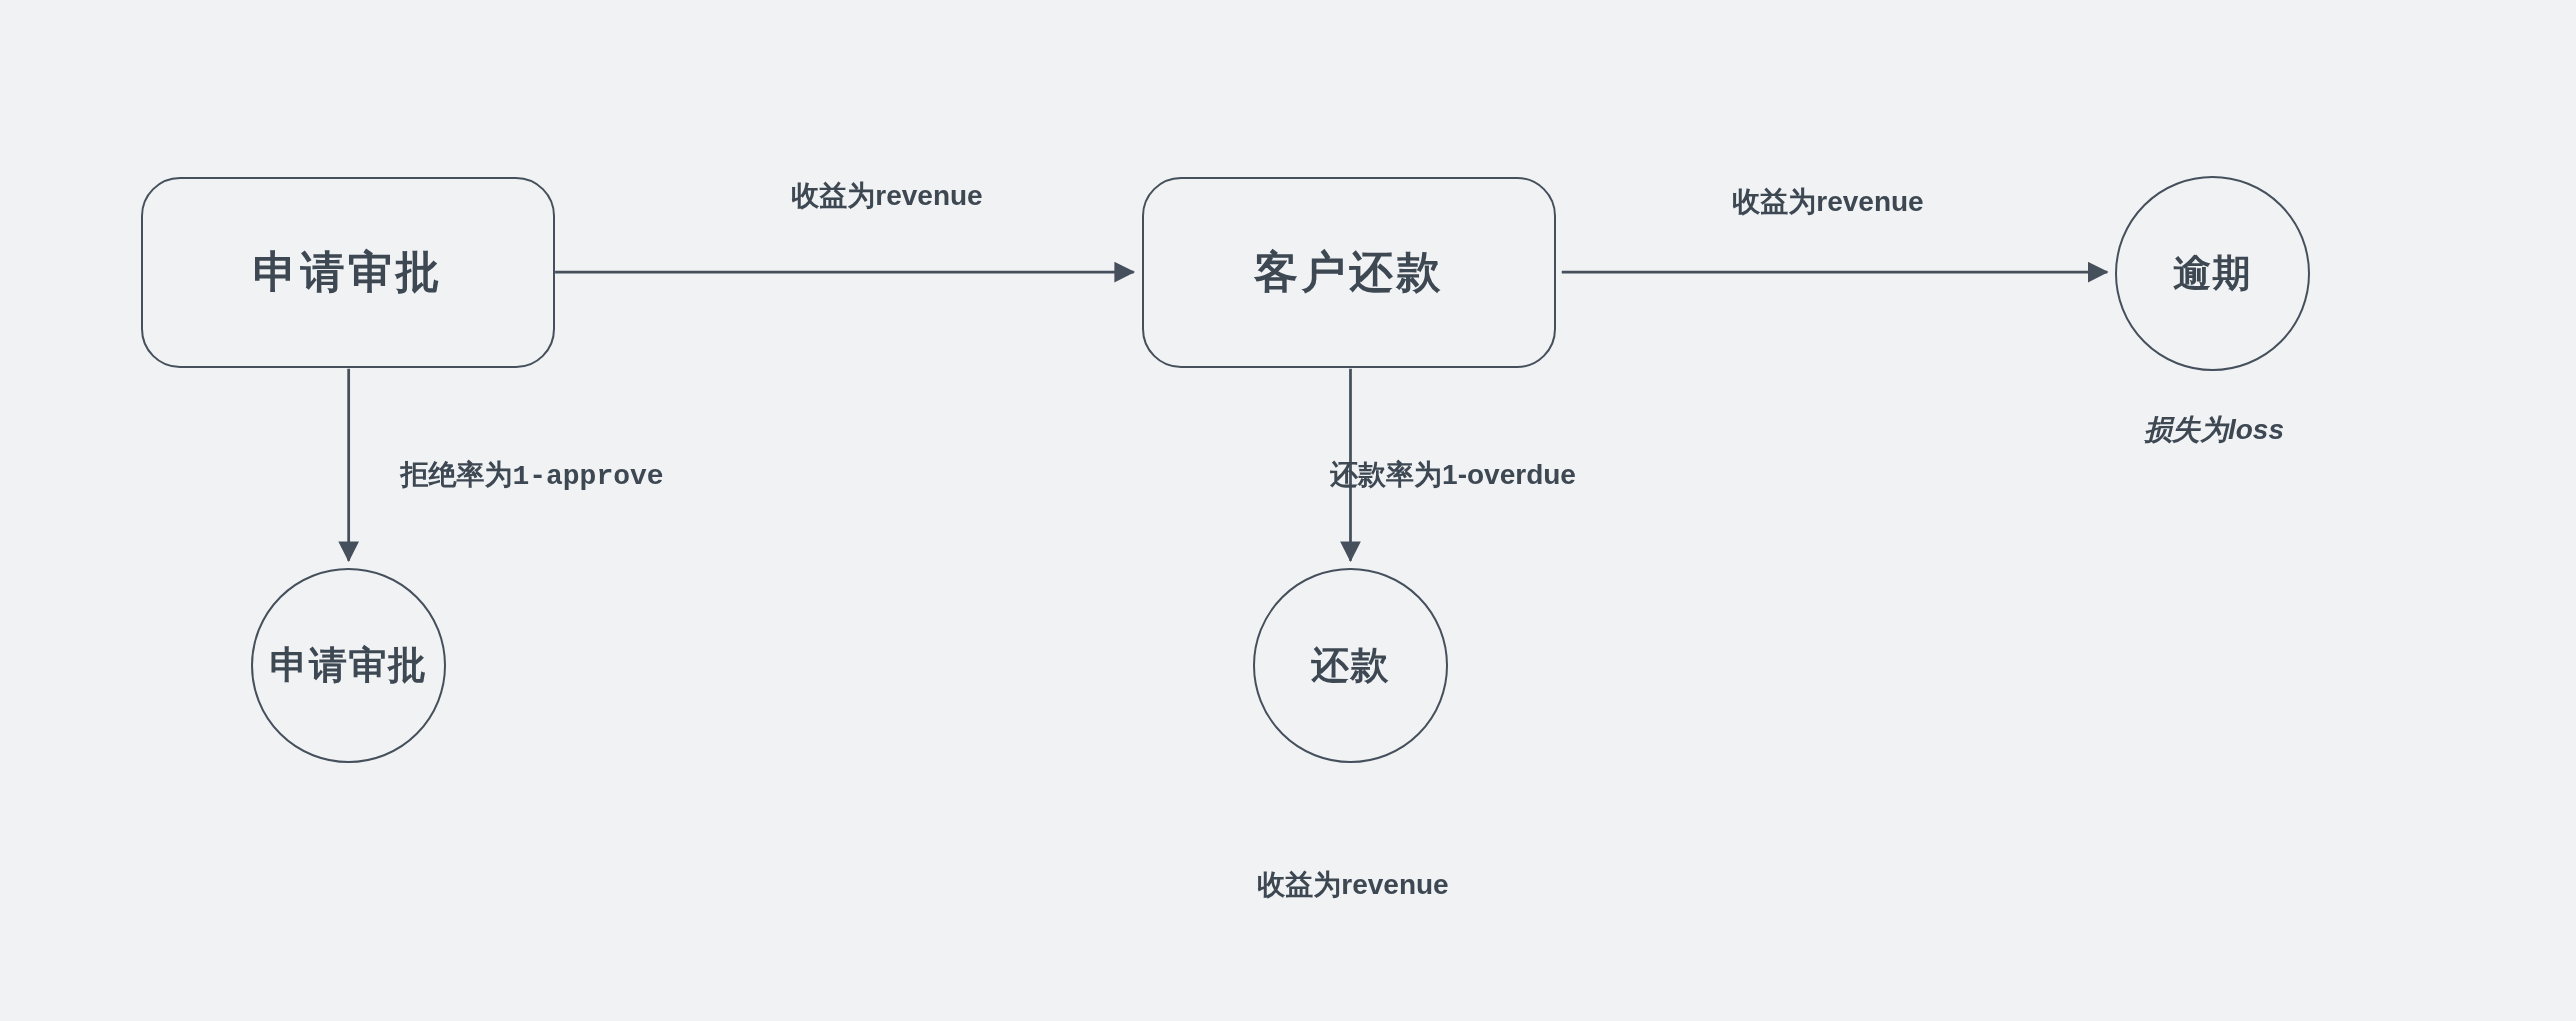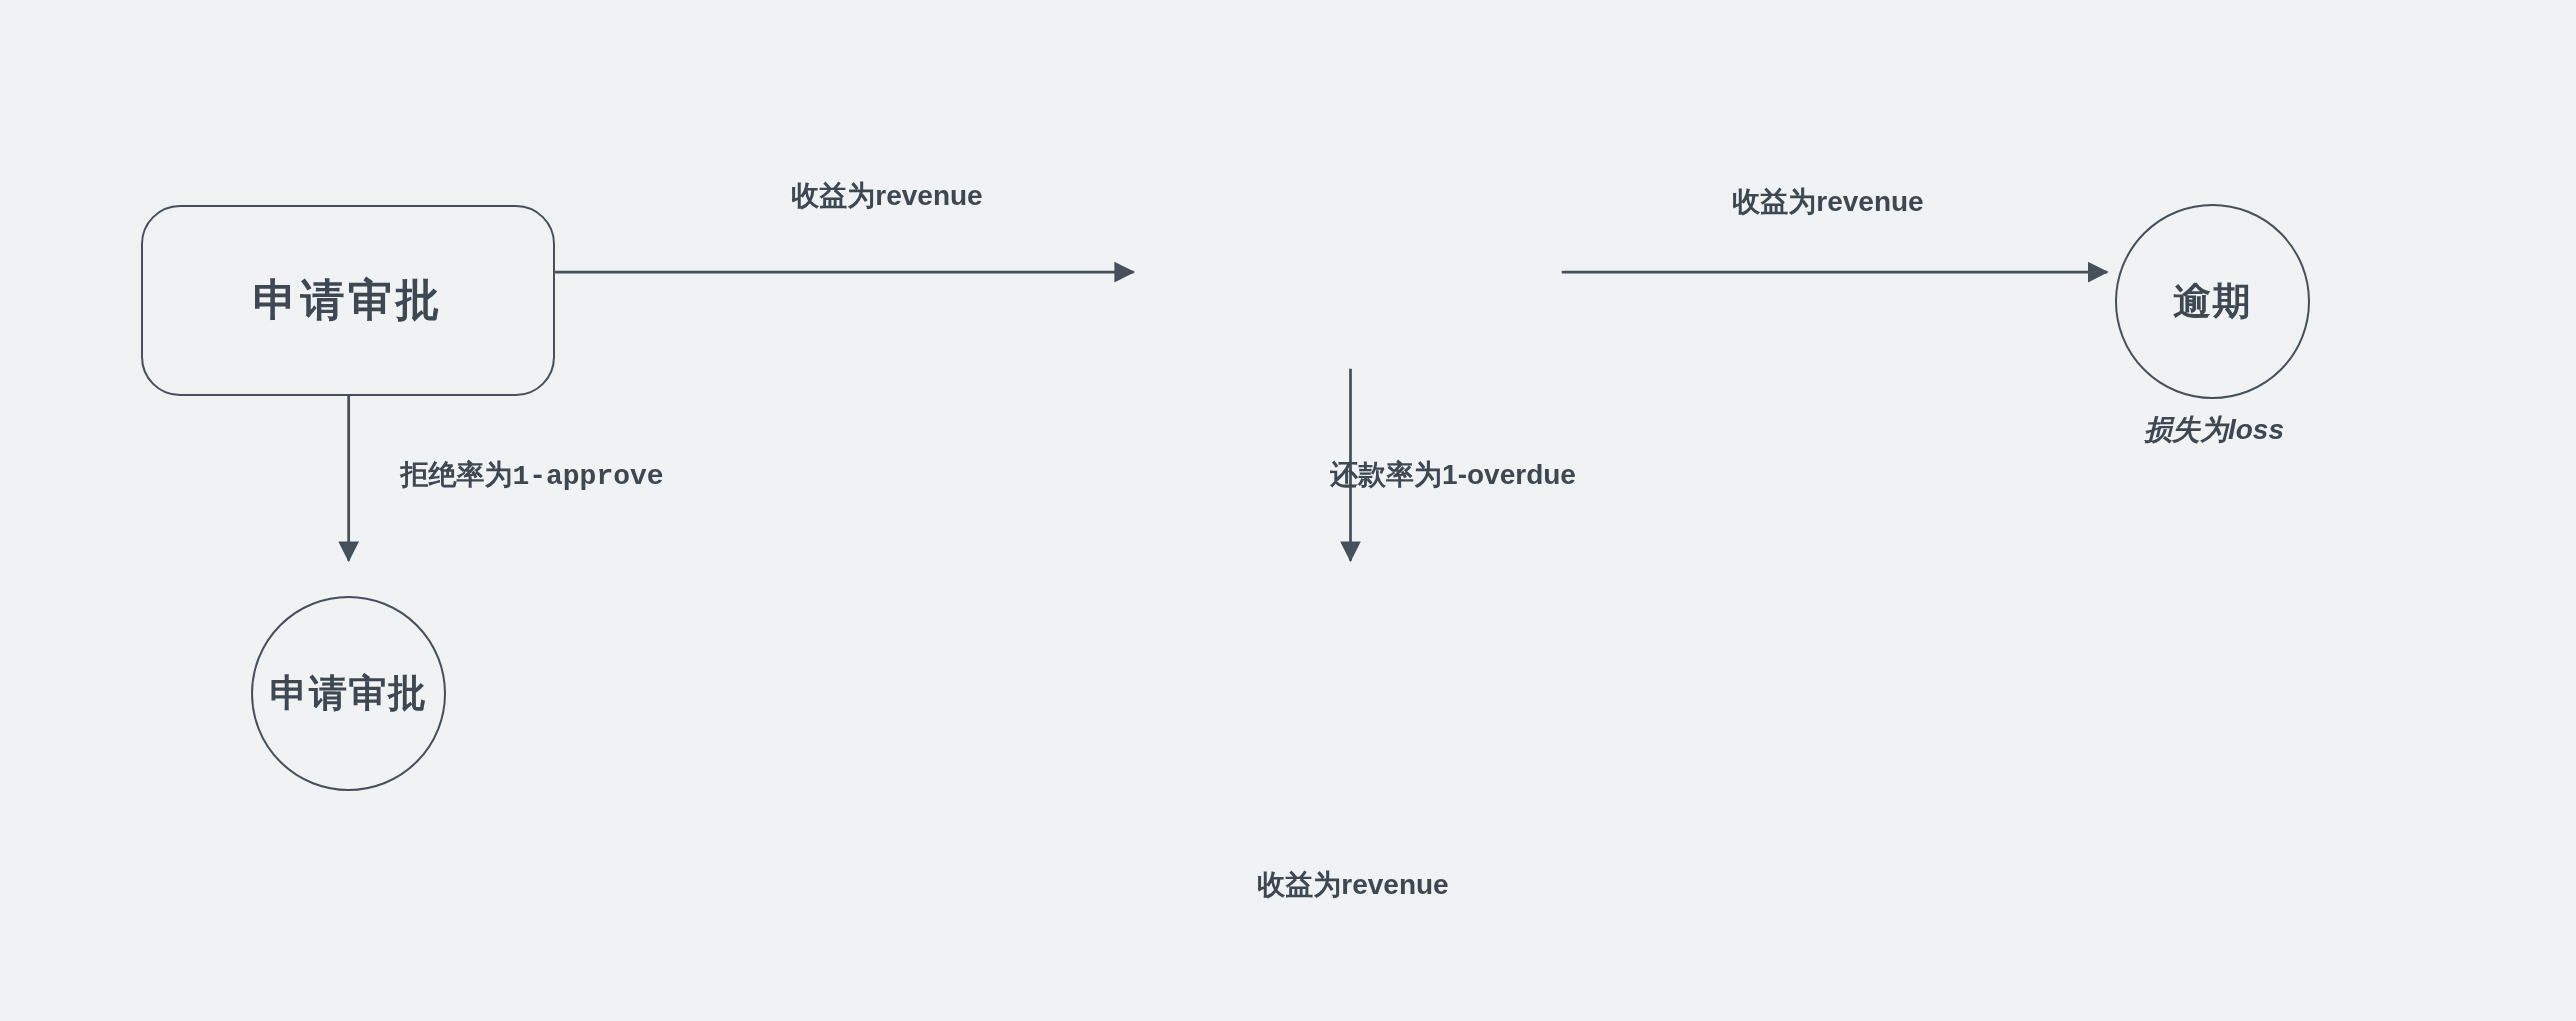--- a/index.html
+++ b/index.html
@@ -30,21 +30,20 @@
   }
   .arrow-head { fill: var(--stroke); }
   .node {
     position: absolute;
     display: flex; align-items: center; justify-content: center;
     border: 2.8px solid var(--stroke);
     background: var(--background);
     color: var(--text);
     font-weight: 700;
     text-align: center;
-    margin-top: 28px;
   }
   .node-rect {
     width: 414px; height: 191px;
     border-radius: 39px;
     font-size: 44px;
     letter-spacing: 3.5px;
   }
   .node-circle {
     width: 195px; height: 195px;
     border-radius: 50%;
@@ -74,29 +73,35 @@
     <line class="edge" x1="804" y1="394" x2="1642" y2="394" marker-end="url(#arrow)"></line>
     <line class="edge" x1="2262" y1="394" x2="3052" y2="394" marker-end="url(#arrow)"></line>
     <line class="edge" x1="505" y1="534" x2="505" y2="812" marker-end="url(#arrow)"></line>
     <line class="edge" x1="1956" y1="534" x2="1956" y2="812" marker-end="url(#arrow)"></line>
   </svg>
 
   <div class="node node-rect" style="left:141px; top:177px;">
     <span>申请审批</span>
   </div>
 
+  <div class="node node-rect" style="left:1142px; top:177px;">
+    <span>客户还款</span>
+  </div>
 
   <div class="node node-circle" style="left:2115px; top:176px;">
     <span>逾期</span>
   </div>
 
   <div class="node node-circle" style="left:251px; top:568px;">
     <span>申请审批</span>
   </div>
 
+  <div class="node node-circle" style="left:1253px; top:568px;">
+    <span>还款</span>
+  </div>
 
   <div class="edge-label" style="left:887px; top:196px;">收益为revenue</div>
 
   <div class="edge-label" style="left:1828px; top:202px;">收益为revenue</div>
 
   <div class="edge-label" style="left:532px; top:475px;font-family:Liberation Mono, monospace;">拒绝率为1-approve</div>
 
   <div class="edge-label" style="left:1453px; top:475px;">还款率为1-overdue</div>
 
   <div class="annotation" style="left:2214px; top:430px;font-style:italic;">损失为loss</div>

